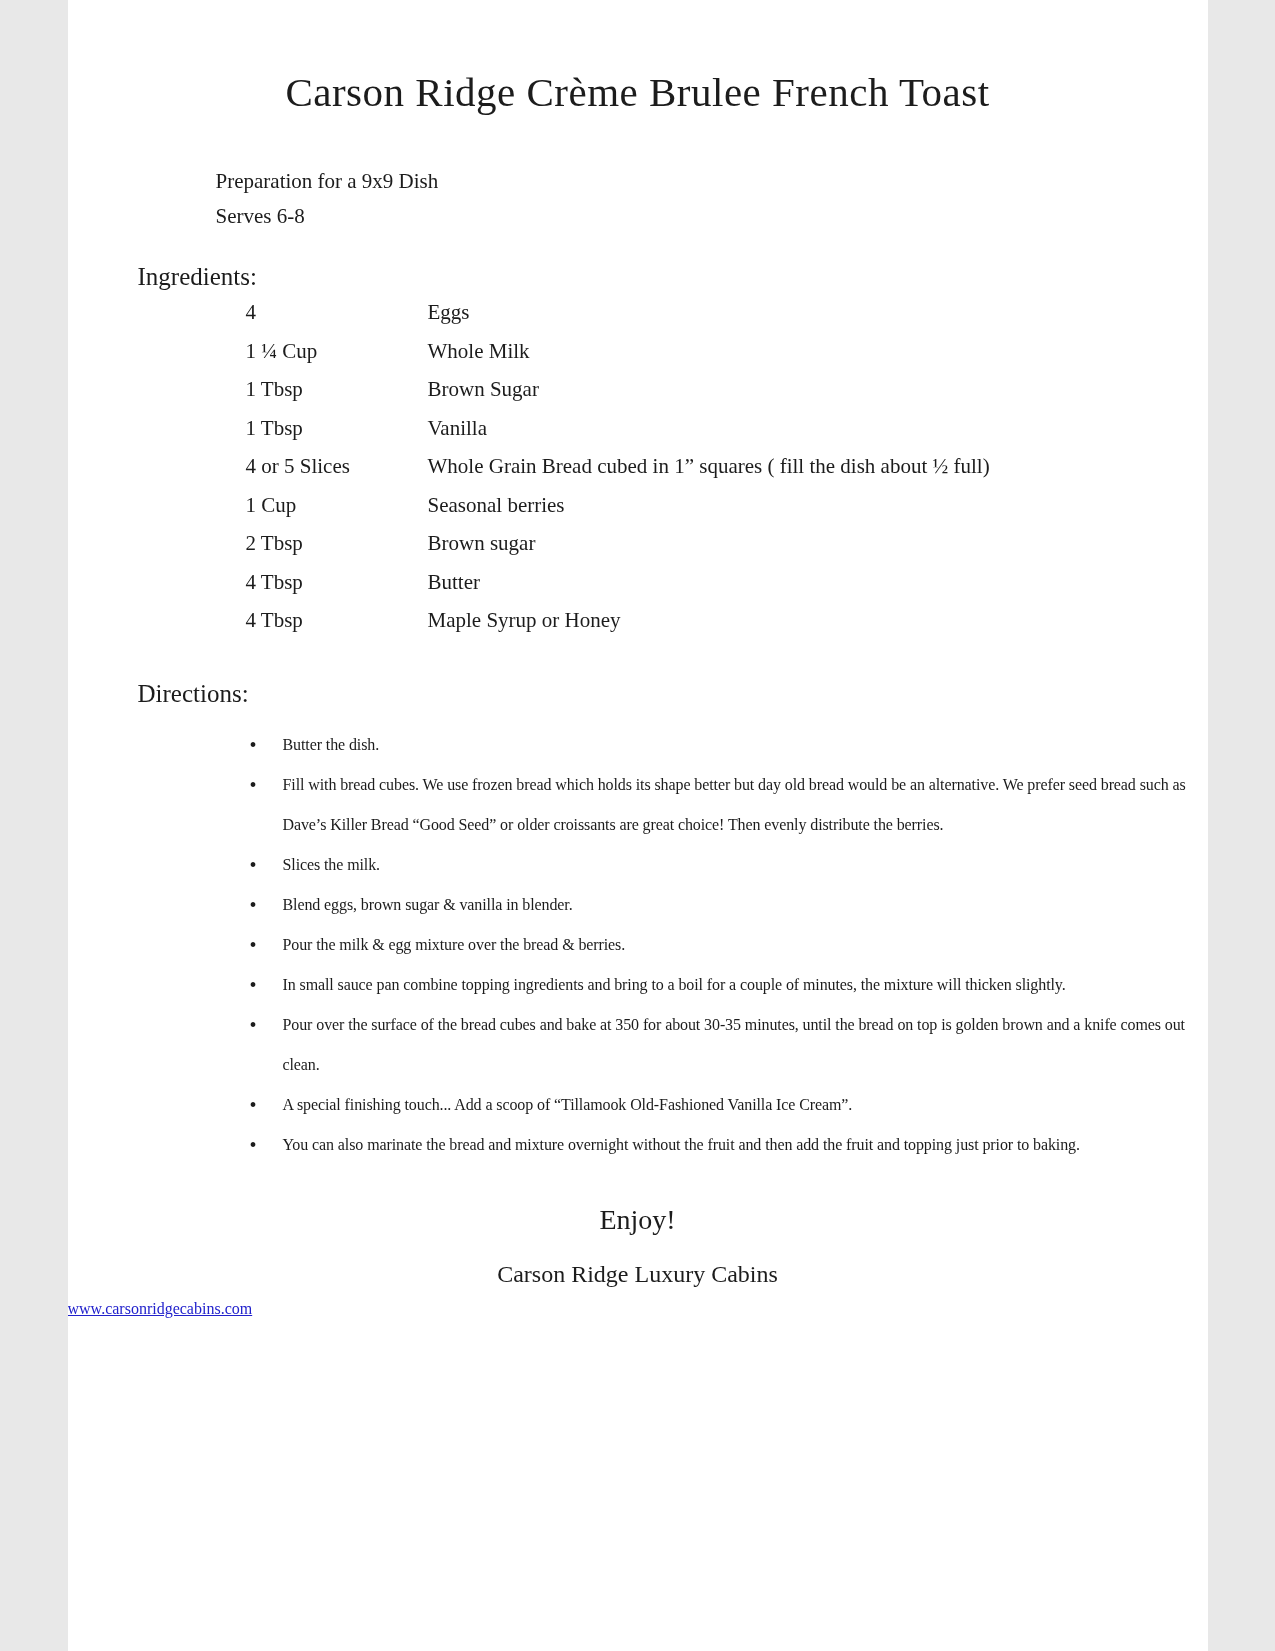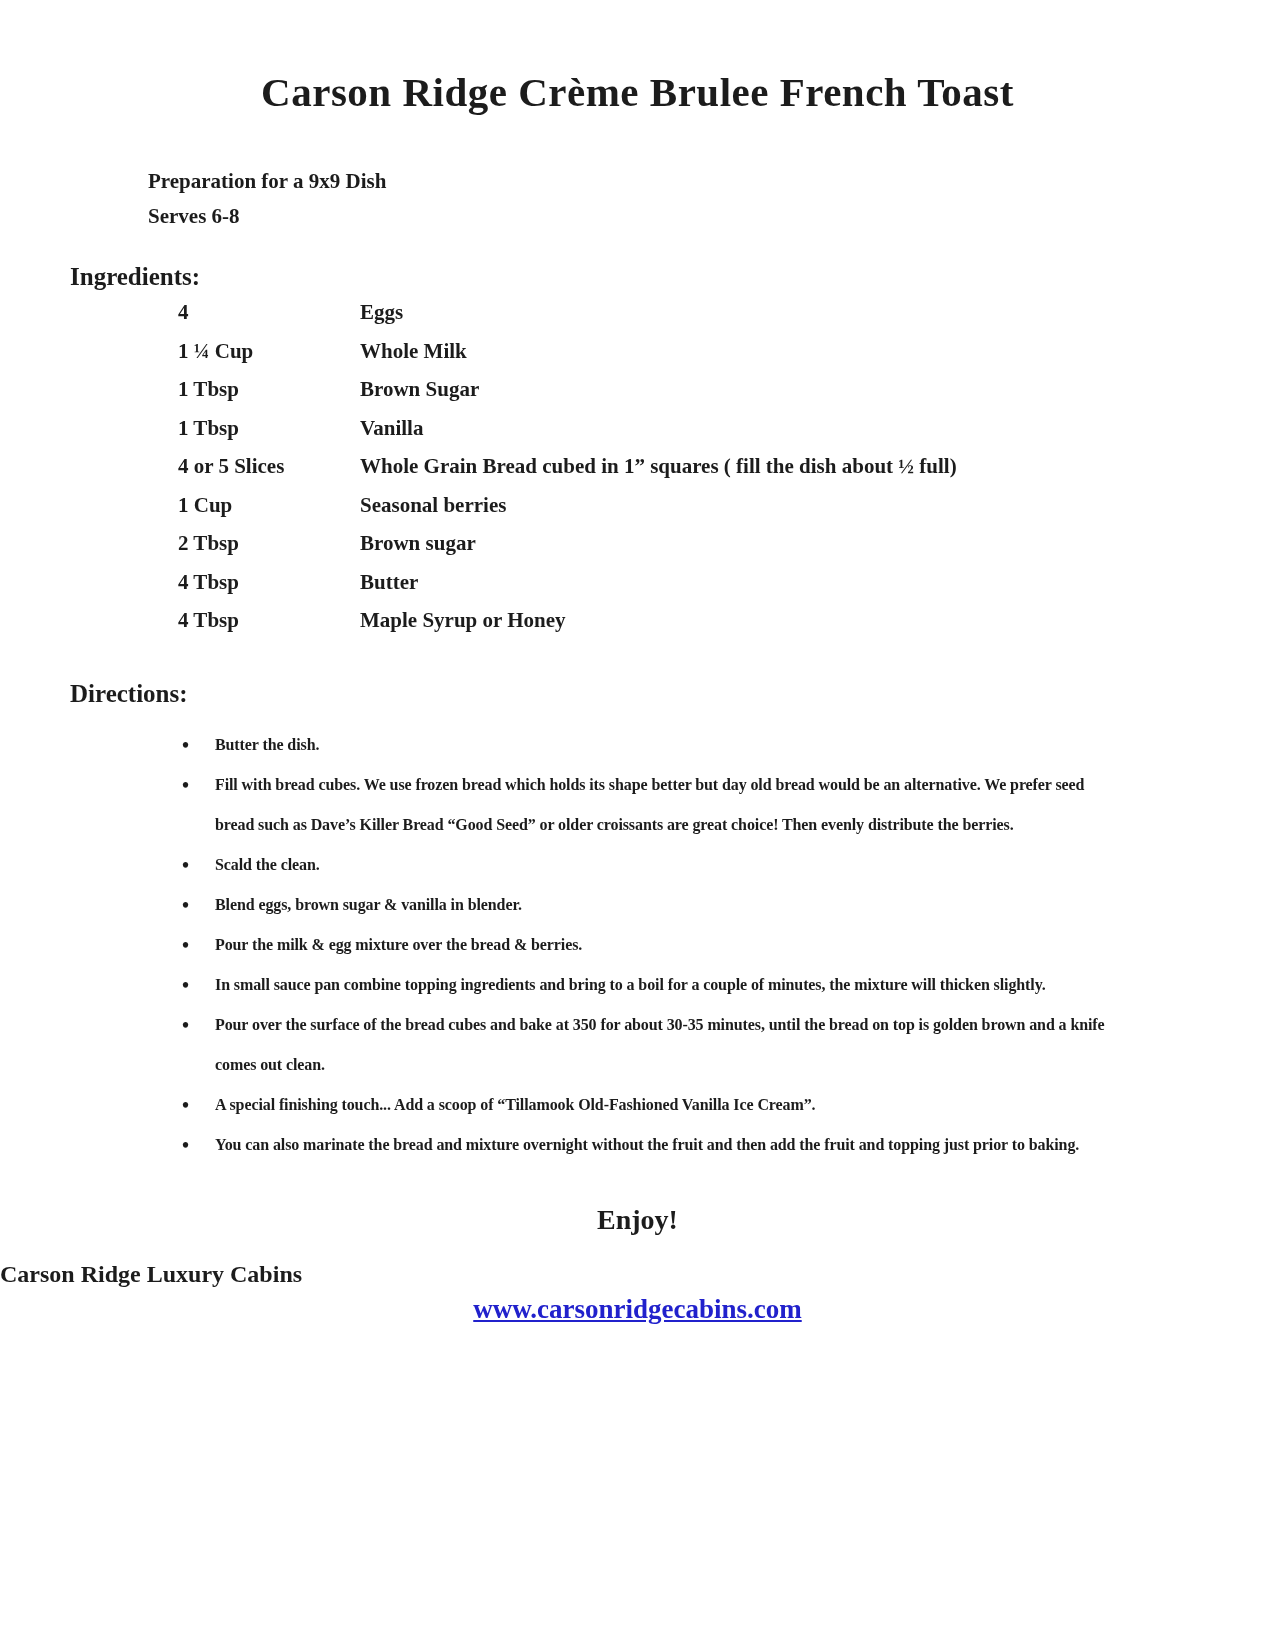--- a/index.html
+++ b/index.html
@@ -2,28 +2,27 @@
 <html><head>
 <meta charset="utf-8">
 <style>
   html, body {
     margin: 0;
     padding: 0;
     background: #e8e8e8;
   }
   .page {
     position: relative;
-    width: 1275px;
+    width: 1140px;
     height: 1651px;
     margin: 0 auto;
     background: #ffffff;
     color: #1c1c1c;
     font-family: "Liberation Serif", "DejaVu Serif", serif;
     overflow: hidden;
-    font-weight: bold;
   }
   .title {
     padding-top: 66px;
     font-size: 41px;
     line-height: 52px;
     text-align: center;
     letter-spacing: 0.5px;
     white-space: nowrap;
   }
   .intro {
@@ -74,27 +73,28 @@
     font-size: 20px;
   }
   .closing {
     margin-top: 32px;
     text-align: center;
     font-size: 28px;
     line-height: 46px;
   }
   .brand {
     margin-top: 14px;
+    text-align: center;
     font-size: 24px;
     line-height: 34px;
   }
   .website {
     margin-top: 2px;
-    text-align: center;
-    font-size: 27px;
+    text-align: left;
+    font-size: 16px;
     line-height: 32px;
   }
   .website a {
     color: #2121cc;
     text-decoration: underline;
   }
 </style>
 </head>
 <body>
 
@@ -152,21 +152,21 @@
         <span class="ing-name">Maple Syrup or Honey</span>
       </div>
     </div>
   </div>
 
   <div>
     <div class="section-heading gap">Directions:</div>
     <div class="directions-list">
       <div class="direction-step">Butter the dish.</div>
       <div class="direction-step">Fill with bread cubes.  We use frozen bread which holds its shape better but day old bread would be an alternative. We prefer seed bread such as Dave’s Killer Bread “Good Seed” or older croissants are great choice! Then evenly distribute the berries.</div>
-      <div class="direction-step">Scald the clean.</div>
+      <div class="direction-step">Slices the milk.</div>
       <div class="direction-step">Blend eggs, brown sugar &amp; vanilla in blender.</div>
       <div class="direction-step">Pour the milk &amp; egg mixture over the bread &amp; berries.</div>
       <div class="direction-step">In small sauce pan combine topping ingredients and bring to a boil for a couple of minutes, the mixture will thicken slightly.</div>
       <div class="direction-step">Pour over the surface of the bread cubes and bake at 350 for about 30-35 minutes, until the bread on top is golden brown and a knife comes out clean.</div>
       <div class="direction-step">A special finishing touch... Add a scoop of “Tillamook Old-Fashioned Vanilla Ice Cream”.</div>
       <div class="direction-step">You can also marinate the bread and mixture overnight without the fruit and then add the fruit and topping just prior to baking.</div>
     </div>
   </div>
 
   <div>

